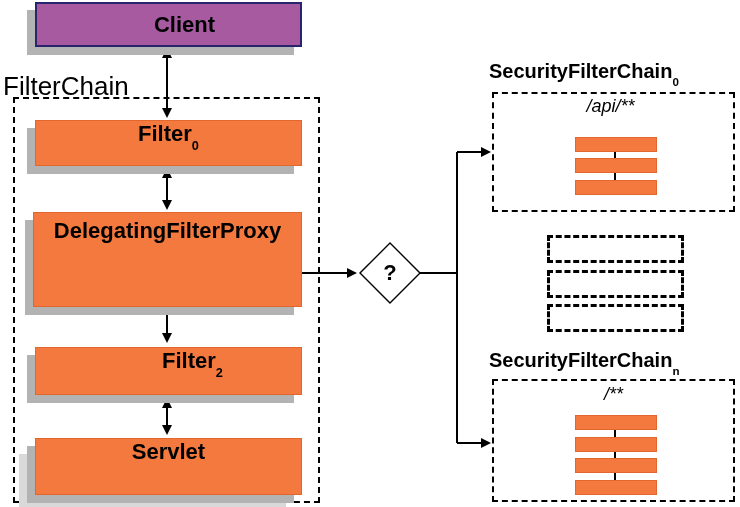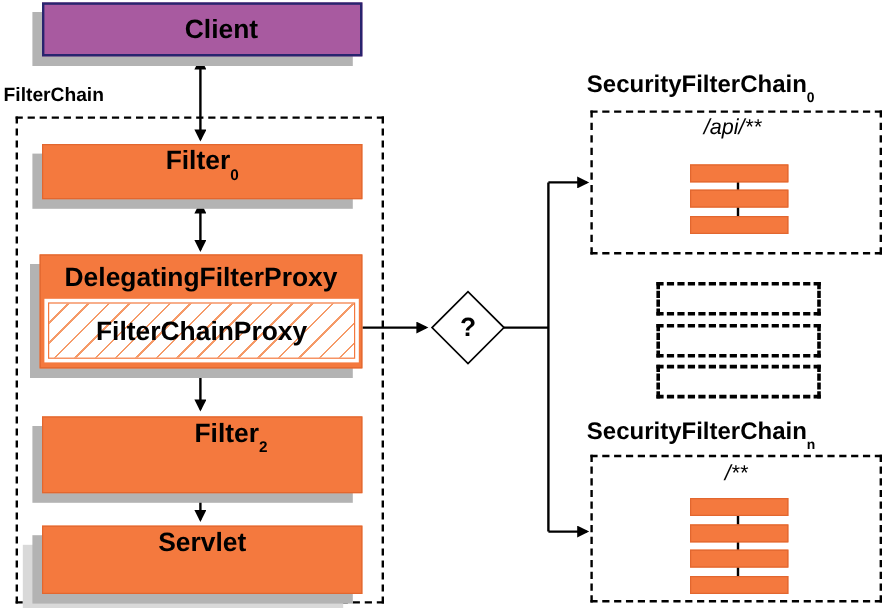--- a/index.html
+++ b/index.html
@@ -22,21 +22,21 @@
 
   .client {
     background:var(--purple,#a85aa0);
     border:2px solid var(--purple_border,#28246e);
     box-shadow:-8px 8px 0 0 var(--shadow_gray,#b3b3b3);
     display:flex; align-items:center; justify-content:center;
     font-weight:bold; font-size:22px;padding-left:32px;
   }
   .servlet-extra { box-shadow:-8px 8px 0 0 var(--shadow_gray,#b3b3b3), -16px 16px 0 0 var(--shadow_light,#d9d9d9); }
 
-  .fc-label { font-weight:bold; font-size:16px; }
+  .fc-label { font-weight:normal; font-size:26px; }
   .dashed-big { border:2px dashed #000; background:transparent; }
   .dashed-mid { border:3px dashed #000; background:#fff; }
 
   .delegating { align-items:flex-start; padding-top:5px; }
   .fcp {
     background-color:#fff;
     background-image:repeating-linear-gradient(135deg,
       transparent 0px, transparent 10.5px,
       var(--hatch_orange,#f59a68) 10.5px, var(--hatch_orange,#f59a68) 12px);
     border:1px solid var(--orange,#f4793e);
@@ -93,25 +93,22 @@
   <div class="abs dashed-big" style="left:13px; top:97px; width:307px; height:406px;"></div>
 
   <div class="abs obox" style="left:35px; top:120px; width:267px; height:46px;">
     <span><span>Filter</span><sub>0</sub></span>
   </div>
 
   <div class="abs obox delegating" style="left:33px; top:212px; width:269px; height:95px;">
     <span>DelegatingFilterProxy</span>
   </div>
 
-  <div class="abs fcp" style="left:40px; top:252px; width:256px; height:47px;">
-    <span>FilterChainProxy</span>
-  </div>
 
-  <div class="abs obox" style="left:35px; top:347px; width:267px; height:64px;padding-left:48px;">
+  <div class="abs obox" style="left:35px; top:347px; width:267px; height:48px;padding-left:48px;">
     <span><span>Filter</span><sub>2</sub></span>
   </div>
 
   <div class="abs obox servlet-extra" style="left:35px; top:438px; width:267px; height:57px;">
     <span>Servlet</span>
   </div>
 
   <div class="abs qmark" style="left:376px; top:259px; width:28px; height:28px;">?</div>
 
   <div class="abs tlabel" style="left:489px; top:60px;"><span>SecurityFilterChain</span><sub>0</sub></div>

